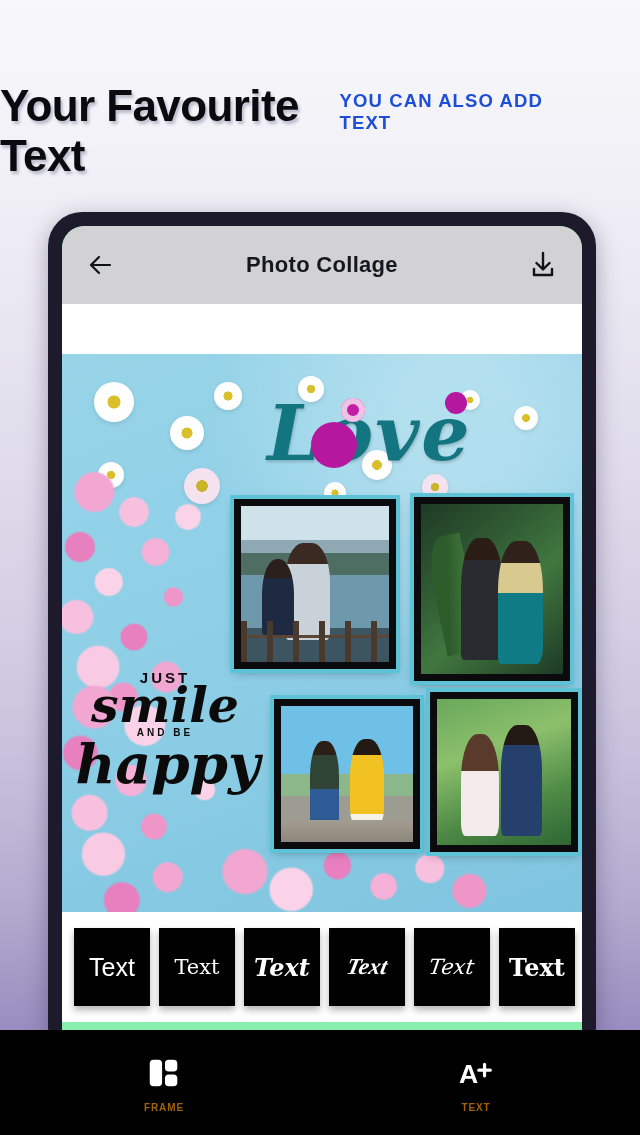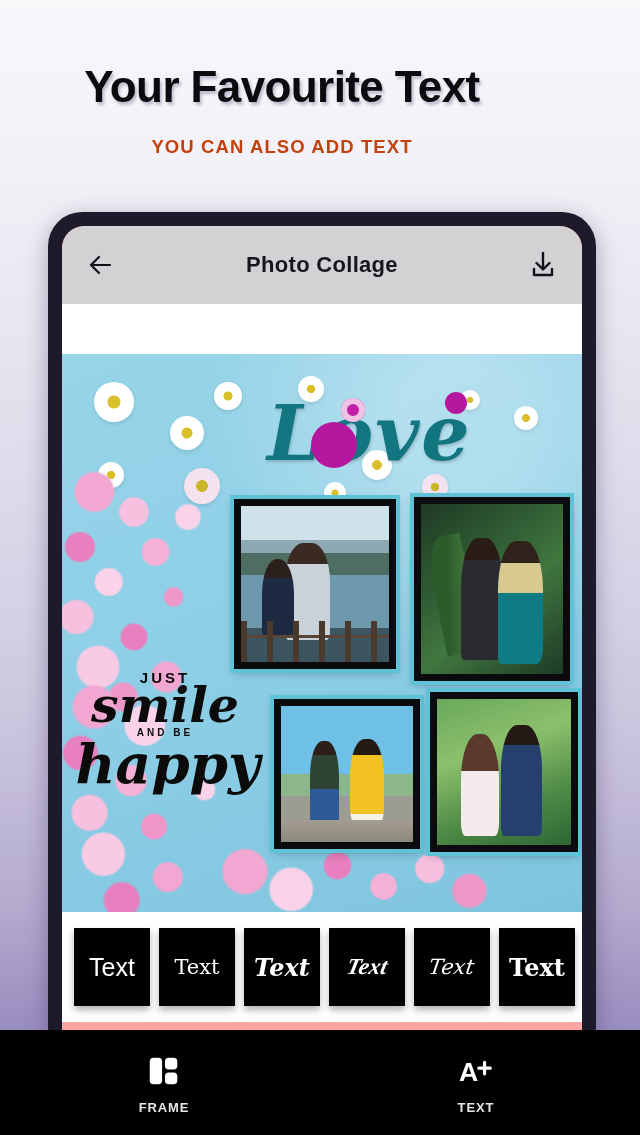--- a/index.html
+++ b/index.html
@@ -15,45 +15,45 @@
        #c6bfdb 68%,
        #b3aace 80%,
        #9a8fc0 90%,
        #8478b2 97%,
        #7a6fad 100%);
     position:relative;
   }
 
   
   #promo { position:absolute; left:0; top:0; width:564px; height:200px;
-           display:flex; flex-direction:column; align-items:center; }
+           display:flex; flex-direction:row; align-items:center; }
   #promo-title {
     margin-top:62px;
     font-size:44px; font-weight:700; color:#0a0a0f;
     letter-spacing:-0.6px;
     text-shadow: 2px 3px 3px rgba(120,120,150,.45);
   }
   #promo-sub {
     margin-top:24px;
-    font-size:18.5px; font-weight:700; color:#c2410c;
+    font-size:18.5px; font-weight:700; color:#1d4ed8;
     letter-spacing:1.1px;
   }
 
   
   #phone {
     position:absolute; left:48px; top:212px;
     width:548px; height:822px;
     background:#1d1a2b;
     border-radius:34px 34px 6px 6px;
     box-shadow: 0 6px 22px rgba(40,30,70,.35);
     padding:14px 14px 0 14px;
   }
   #screen {
     width:520px; height:808px;
-    background:#fca5a5;
+    background:#86efac;
     border-radius:22px 22px 2px 2px;
     overflow:hidden; position:relative;
   }
 
   
   #appbar {
     height:78px; background:#d2d2d4;
     display:flex; align-items:center; justify-content:space-between;
     padding:0 22px;
     border-radius:22px 22px 0 0;
@@ -137,21 +137,21 @@
   .ft5 { font-size:24px; font-family:"DejaVu Serif", serif; font-weight:700; }
 
   
   #bottom-nav {
     position:absolute; left:0; bottom:0; width:640px; height:105px;
     background:#000; display:flex; align-items:center; justify-content:space-around;
     padding:0 8px;
   }
   .nav-item { display:flex; flex-direction:column; align-items:center; gap:9px; width:96px; }
   .nav-ico { width:40px; height:40px; display:flex; align-items:center; justify-content:center; }
-  .nav-label { color:#e5e5e5; font-size:13px; font-weight:700; letter-spacing:.9px; }
+  .nav-label { color:#a16207; font-size:10px; font-weight:700; letter-spacing:.9px; }
 </style>
 </head>
 <body>
 
 <div id="promo">
   <div id="promo-title">Your Favourite Text</div>
   <div id="promo-sub">YOU CAN ALSO ADD TEXT</div>
 </div>
 
 <div id="phone">

